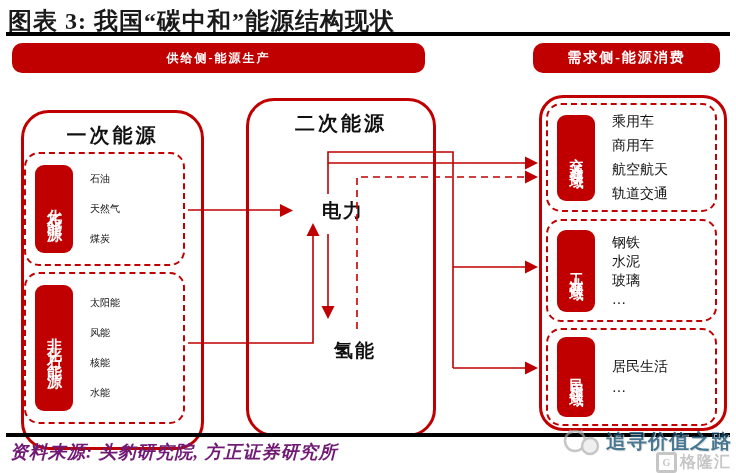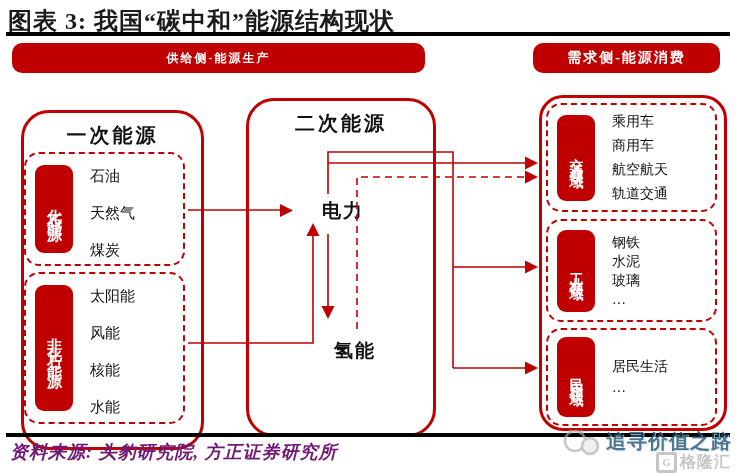--- a/index.html
+++ b/index.html
@@ -44,21 +44,21 @@
     writing-mode:vertical-rl;text-orientation:upright;
     font-weight:bold;font-size:15px;flex:0 0 auto;
   }
   .vl-fossil{height:88px;letter-spacing:6px;}
   .vl-nonfossil{height:126px;letter-spacing:9px;}
   .vl-transport{height:86px;font-size:14px;letter-spacing:6px;}
   .vl-industry{height:82px;font-size:14px;letter-spacing:5px;}
   .vl-civil{height:80px;font-size:14px;letter-spacing:5px;}
   .items{display:flex;flex-direction:column;justify-content:center;margin-left:17px;}
   .items .item{font-size:15px;color:#111;white-space:nowrap;}
-  .items-left .item{line-height:30px;font-size:15px;margin-top:7px;}
+  .items-left .item{line-height:30px;font-size:10px;}
   .items-transport .item{line-height:24px;font-size:14px;}
   .items-industry .item{line-height:19px;font-size:14px;}
   .items-civil .item{line-height:21px;font-size:14px;}
   .energy-node{position:absolute;font-size:19px;font-weight:bold;letter-spacing:2px;color:#111;}
   .node-electric{left:322px;top:198px;}
   .node-hydrogen{left:334px;top:338px;}
   .connectors{position:absolute;left:0;top:0;pointer-events:none;}
   .source-line{
     position:absolute;left:10px;top:440px;font-size:18px;font-weight:bold;
     font-style:italic;color:#701a75;letter-spacing:1px;white-space:nowrap;

